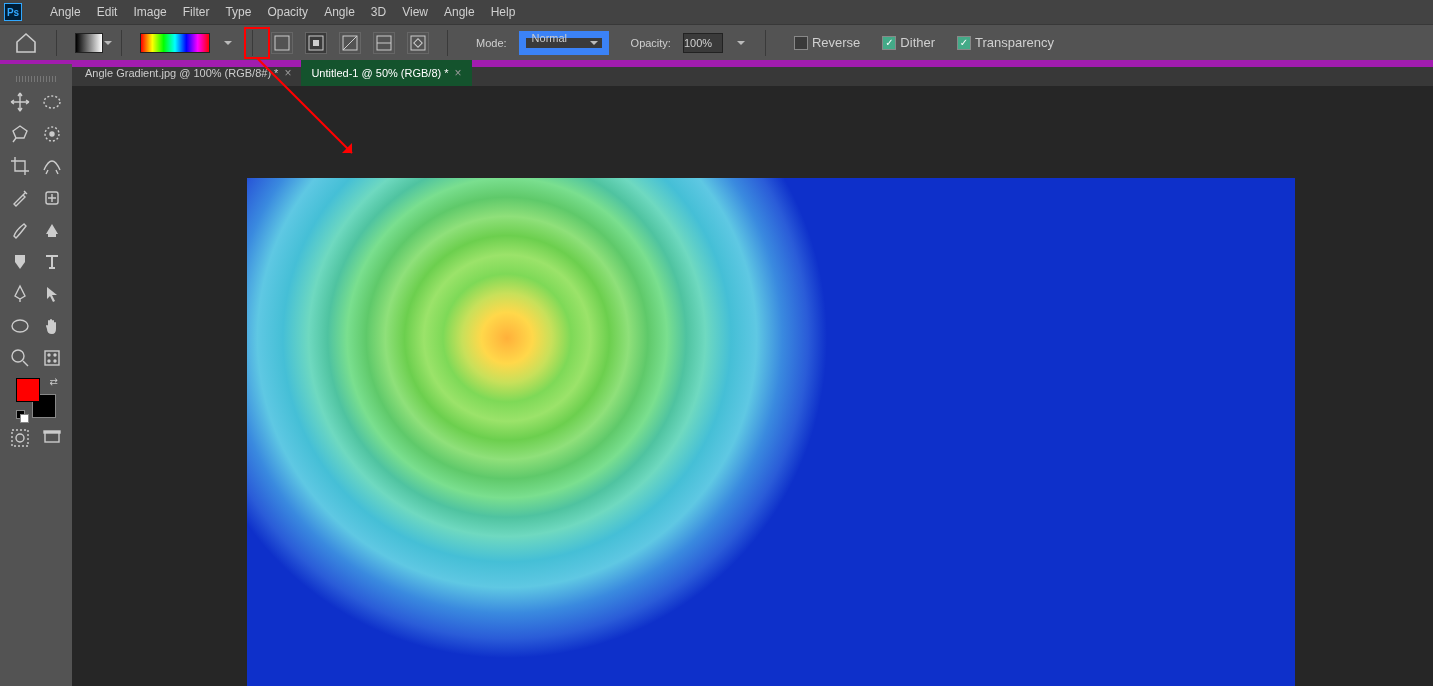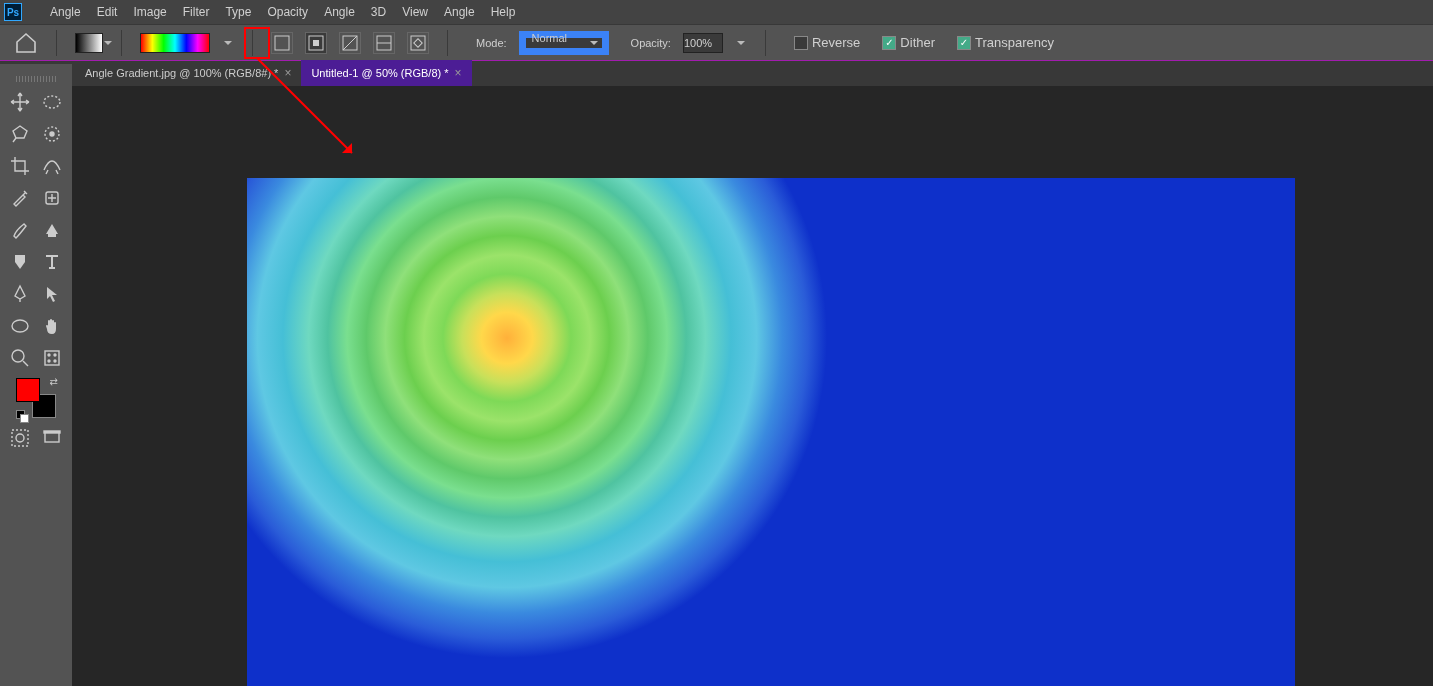--- a/index.html
+++ b/index.html
@@ -21,23 +21,23 @@
   .red-highlight { position: absolute; border: 2px solid red; pointer-events: none; }
   .mode-label { margin-left: 10px; }
   .select-box { height: 20px; background: #3a3a3a; border: 7px solid #3b82f6; padding: 0 18px 10px 6px; display:flex; align-items:center; position:relative; font-size:11px; color:#ccc; }
   .select-box::after { content:""; position:absolute; right:4px; top:50%; border:4px solid transparent; border-top-color:#bbb; transform:translateY(-2px); }
   .opacity-box { width: 40px; height: 20px; background: #3a3a3a; border: 1px solid #222; display:flex; align-items:center; justify-content:flex-start; font-size:11px; }
   .check { width: 14px; height: 14px; border: 1px solid #888; display:inline-flex; align-items:center; justify-content:center; background:#3a3a3a; margin-right: 4px; }
   .check.on { background:#4a8; }
   .check.on::before { content:"✓"; font-size:10px; color:#fff; line-height:1; }
   .check-wrap { display:flex; align-items:center; margin-left:10px; font-size:13px; }
   .collapse-arrows { position:absolute; left:4px; top:62px; font-size:10px; color:#aaa; }
-  .tabs-bar { height: 26px; background: #383838; display:flex; align-items:flex-end; padding-left: 75px; font-size: 11px; border-top:1px solid #a21caf; }
+  .tabs-bar { height: 26px; background: #383838; display:flex; align-items:flex-end; padding-left: 75px; font-size: 11px; border-top:7px solid #a21caf; }
   .tab { height: 26px; padding: 0 10px; display:flex; align-items:center; gap:6px; color:#ccc; cursor:default; }
-  .tab.active { background: #4c1d95; color:#fff; }
+  .tab.active { background: #14532d; color:#fff; }
   .tab-close { font-size:12px; color:#999; }
   .tools-panel { position:absolute; left:0; top:64px; width: 72px; background: #535353; padding: 12px 4px; height: 622px; }
   .tools-grab { width: 40px; height: 6px; margin: 0 auto 8px; background: repeating-linear-gradient(90deg,#777,#777 1px,transparent 1px,transparent 3px); }
   .tool-row { display:flex; justify-content:center; gap:8px; margin-bottom:8px; }
   .tool-btn { width: 24px; height: 24px; display:flex; align-items:center; justify-content:center; }
   .tool-btn svg { width:20px; height:20px; stroke:#ccc; fill:none; stroke-width:1.4; }
   .tool-btn.fill svg { fill:#ccc; stroke:none; }
   .color-swatches { position:relative; width:40px; height:40px; margin: 8px auto; }
   .fg-sw { position:absolute; left:0; top:0; width:24px; height:24px; background:#ff0000; border:1px solid #000; z-index:2; }
   .bg-sw { position:absolute; right:0; bottom:0; width:24px; height:24px; background:#000; border:1px solid #888; }

